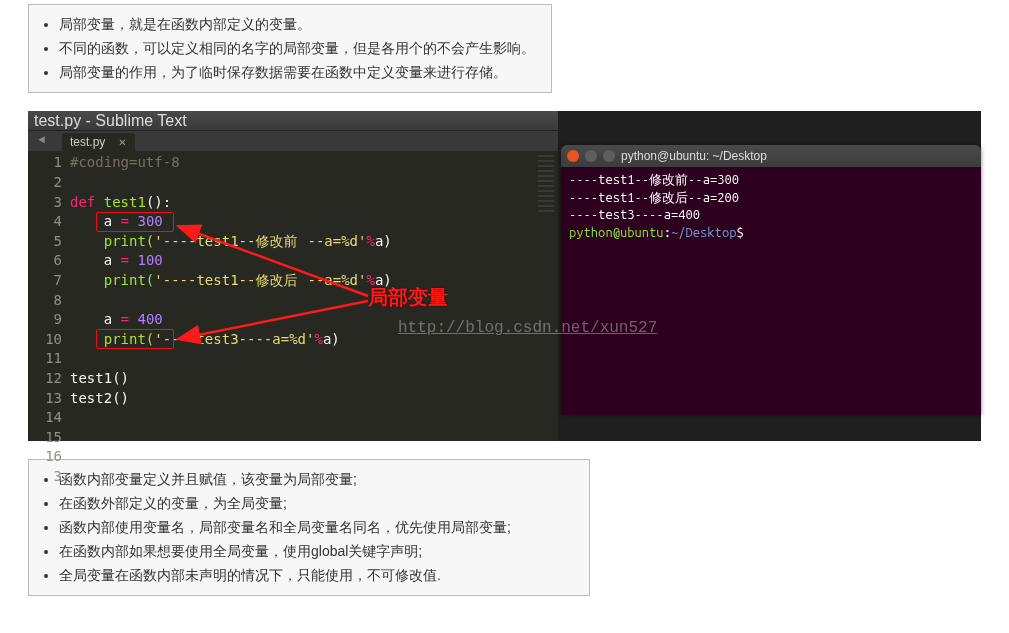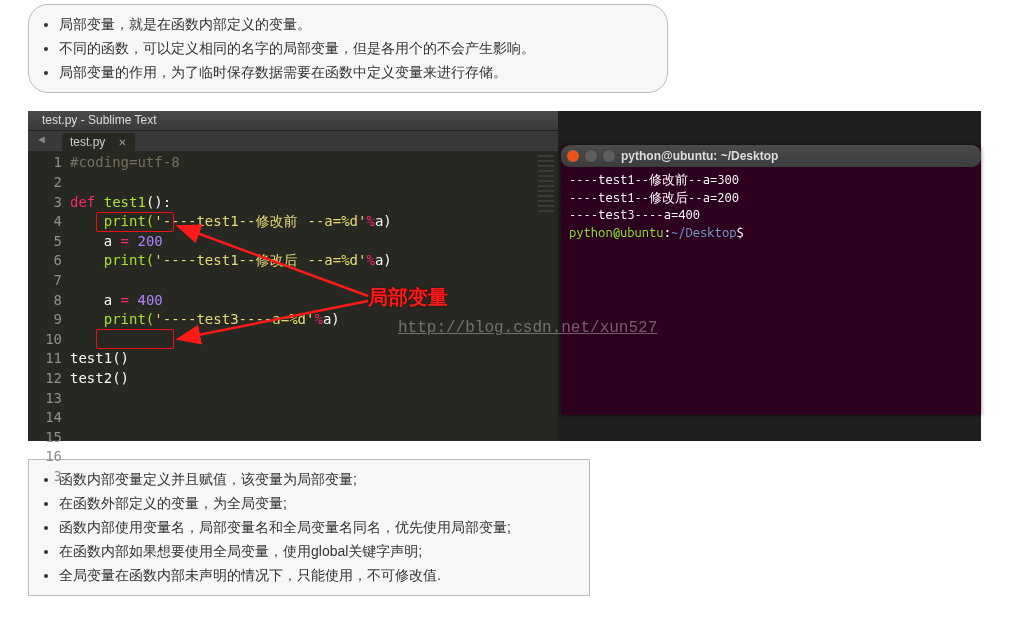--- a/index.html
+++ b/index.html
@@ -11,21 +11,21 @@
     background: #fff;
     width: 1009px;
   }
   .box {
     border: 1px solid #bbb;
     background: #f7f7f7;
     padding: 8px 12px;
     margin: 0 0 0 28px;
     box-sizing: border-box;
   }
-  .box.top { width: 640px; margin-top: 4px; border-radius: 20px; }
+  .box.top { width: 524px; margin-top: 4px; }
   .box.bottom { width: 562px; margin-top: 18px; }
   .box ul { list-style: disc; padding-left: 18px; margin: 0; }
   .box li { line-height: 1.7; }
 
   .shot {
     position: relative;
     width: 953px;
     height: 330px;
     margin: 18px 0 0 28px;
     background: #1f1f1f;
@@ -35,23 +35,23 @@
   .sublime {
     position: absolute;
     left: 0; top: 0;
     width: 530px; height: 100%;
     background: #272822;
     color: #f8f8f2;
   }
   .sublime-title {
     background: linear-gradient(#4a4a4a,#3a3a3a);
     height: 19px;
-    font-size: 12px;
+    font-size: 16px;
     color: #ddd;
-    padding-left: 14px;
+    padding-left: 6px;
     line-height: 19px;
     border-bottom:1px solid #222;
   }
   .tab-row {
     background: #393939;
     height: 20px;
     display:flex;
     align-items:flex-end;
     padding-left: 34px;
     gap:4px;
@@ -125,22 +125,21 @@
     box-shadow: 0 0 4px rgba(0,0,0,.5);
   }
   .term-title {
     background: linear-gradient(#4a4a4a,#3c3c3c);
     height:22px;
     display:flex; align-items:center;
     gap:6px;
     padding-left:6px;
     color:#ddd;
     font-size:12px;
-    font-weight:bold;
-    border-radius:9px;
+    font-weight:normal;
   }
   .term-title .tbtn {
     width:12px; height:12px; border-radius:50%;
   }
   .term-body {
     padding:4px 8px;
     font-family: "Ubuntu Mono", Consolas, monospace;
     font-size:13px;
     color:#fff;
     line-height:1.35;
@@ -204,22 +203,23 @@
           <div>13</div>
           <div>14</div>
           <div>15</div>
           <div>16</div>
           <div>3</div>
       </div>
       <div class="code">
         <div class="line"><span class="cm">#coding=utf-8</span></div>
         <div class="line"></div>
         <div class="line"><span class="kw">def</span> <span class="fn">test1</span><span class="id">():</span></div>
+        <div class="line">    <span class="id">a</span><span class="op"> = </span><span class="num">300</span></div>
         <div class="line">    <span class="fn">print(</span><span class="str"><span>'----test1--</span><span class="dim">修改前</span><span>--a=%d'</span></span><span class="op">%</span><span class="id">a)</span></div>
-        <div class="line">    <span class="id">a</span><span class="op"> = </span><span class="num">200</span></div>
+        <div class="line">    <span class="id">a</span><span class="op"> = </span><span class="num">100</span></div>
         <div class="line">    <span class="fn">print(</span><span class="str"><span>'----test1--</span><span class="dim">修改后</span><span>--a=%d'</span></span><span class="op">%</span><span class="id">a)</span></div>
         <div class="line"></div>
         <div class="line">    <span class="id">a</span><span class="op"> = </span><span class="num">400</span></div>
         <div class="line">    <span class="fn">print(</span><span class="str">'----test3----a=%d'</span><span class="op">%</span><span class="id">a)</span></div>
         <div class="line"></div>
         <div class="line"><span class="id">test1()</span></div>
         <div class="line"><span class="id">test2()</span></div>
         <div class="line"></div>
         <div class="line"></div>
 

